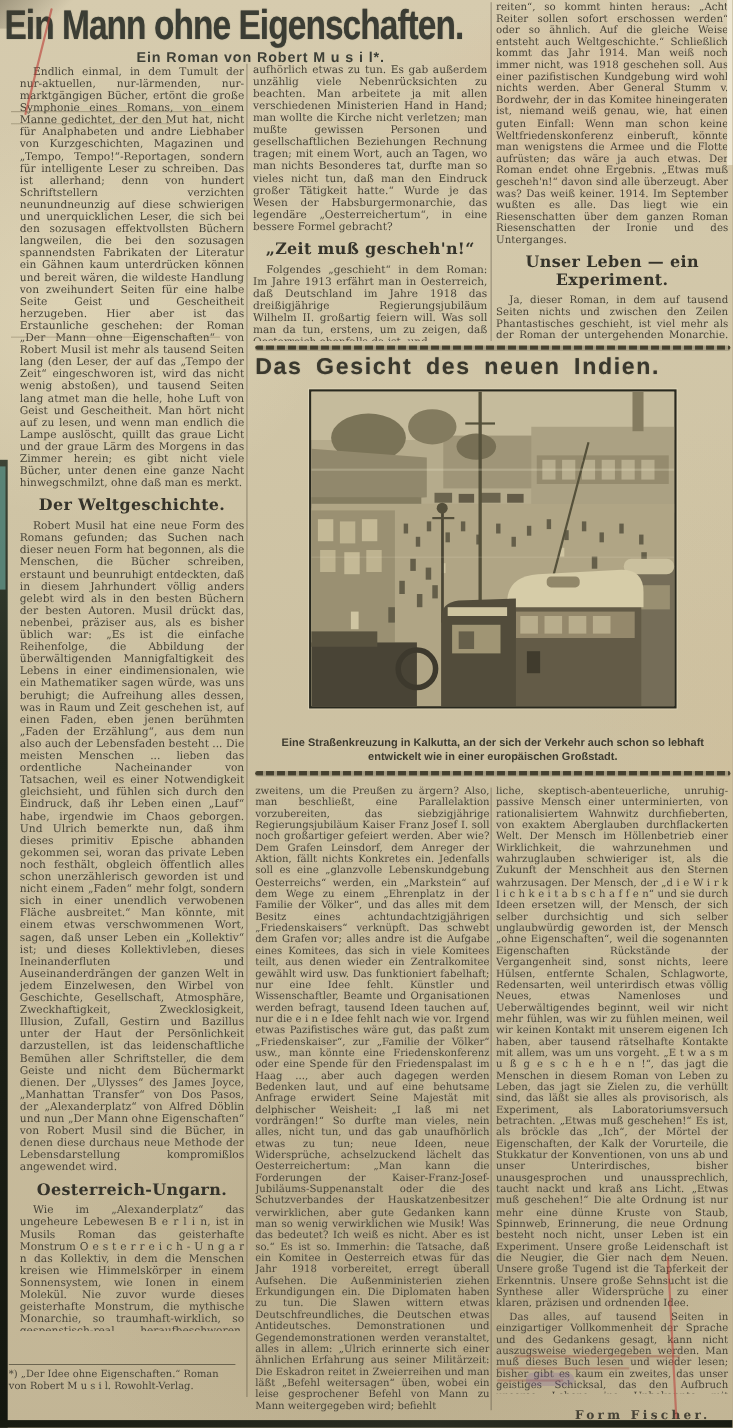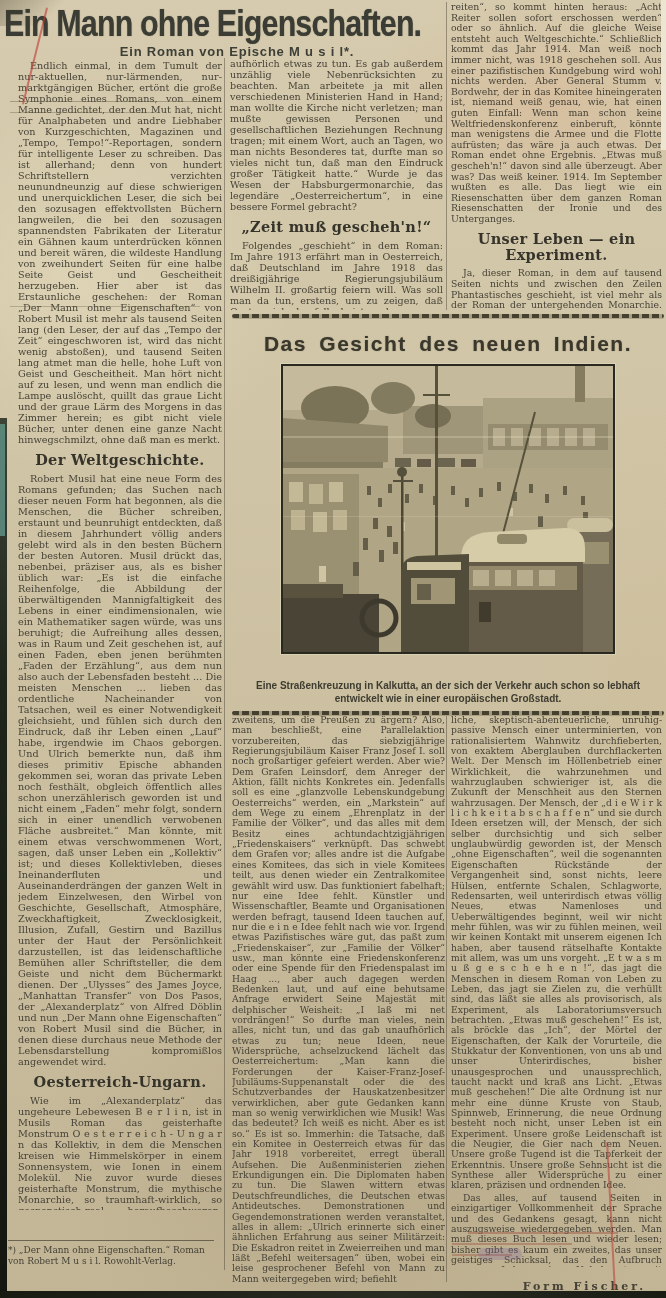--- a/index.html
+++ b/index.html
@@ -73,21 +73,21 @@
   
   .feature{position:absolute;left:232px;top:312px;width:432px;height:400px;}
   .wavy{
     height:4px;border-radius:2px;
     background:repeating-linear-gradient(90deg,#46412f 0 7px,rgba(70,65,47,0.30) 7px 10px);
     box-shadow:0 1px 0 rgba(70,65,47,0.25);
   }
   .wavy.top{margin-top:2px;}
   .feature-headline{
     font-family:"Liberation Sans", sans-serif;font-weight:bold;
-    font-size:21px;color:#3a382d;text-align:center;margin:14px 0 8px;
+    font-size:21px;color:#3a382d;margin:4px 0 8px;
     letter-spacing:1.5px;word-spacing:5px;text-shadow:0 0 1px rgba(58,56,45,0.5);
   }
   .photo-frame{
     width:330px;height:286px;margin:0 auto;border:2px solid #29291f;
     background:#b2a789;box-shadow:0 0 0 1px rgba(255,250,230,0.25);
   }
   .photo-frame svg{display:block;}
   .feature-caption{
     width:412px;margin:25px auto 6px;font-family:"Liberation Sans", sans-serif;
     font-weight:bold;font-size:10px;line-height:13px;color:#3e3b30;text-align:center;
@@ -102,36 +102,36 @@
     letter-spacing:3px;color:#454135;
   }
 </style>
 </head>
 <body>
 
 <div class="paper"></div>
 
 <div class="masthead">
   <div class="main-title">Ein Mann ohne Eigenschaften.</div>
-  <div class="sub-title">Ein Roman von Epische M u s i l*.</div>
+  <div class="sub-title">Ein Roman von Robert M u s i l*.</div>
 </div>
 
 <div class="vrule vr1"></div>
 <div class="vrule vr2"></div>
 <div class="vrule vr3"></div>
 
 <div class="col col1">
   <div class="col1-text">
     <p class="indent">Endlich einmal, in dem Tumult der nur-aktuellen, nur-lärmenden, nur-marktgängigen Bücher, ertönt die große Symphonie eines Romans, von einem Manne gedichtet, der den Mut hat, nicht für Analphabeten und andre Liebhaber von Kurzgeschichten, Magazinen und „Tempo, Tempo!“-Reportagen, sondern für intelligente Leser zu schreiben. Das ist allerhand; denn von hundert Schriftstellern verzichten neunundneunzig auf diese schwierigen und unerquicklichen Leser, die sich bei den sozusagen effektvollsten Büchern langweilen, die bei den sozusagen spannendsten Fabrikaten der Literatur ein Gähnen kaum unterdrücken können und bereit wären, die wildeste Handlung von zweihundert Seiten für eine halbe Seite Geist und Gescheitheit herzugeben. Hier aber ist das Erstaunliche geschehen: der Roman „Der Mann ohne Eigenschaften“ von Robert Musil ist mehr als tausend Seiten lang (den Leser, der auf das „Tempo der Zeit“ eingeschworen ist, wird das nicht wenig abstoßen), und tausend Seiten lang atmet man die helle, hohe Luft von Geist und Gescheitheit. Man hört nicht auf zu lesen, und wenn man endlich die Lampe auslöscht, quillt das graue Licht und der graue Lärm des Morgens in das Zimmer herein; es gibt nicht viele Bücher, unter denen eine ganze Nacht hinwegschmilzt, ohne daß man es merkt.</p>
     <div class="col-head">Der Weltgeschichte.</div>
     <p class="indent">Robert Musil hat eine neue Form des Romans gefunden; das Suchen nach dieser neuen Form hat begonnen, als die Menschen, die Bücher schreiben, erstaunt und beunruhigt entdeckten, daß in diesem Jahrhundert völlig anders gelebt wird als in den besten Büchern der besten Autoren. Musil drückt das, nebenbei, präziser aus, als es bisher üblich war: „Es ist die einfache Reihenfolge, die Abbildung der überwältigenden Mannigfaltigkeit des Lebens in einer eindimensionalen, wie ein Mathematiker sagen würde, was uns beruhigt; die Aufreihung alles dessen, was in Raum und Zeit geschehen ist, auf einen Faden, eben jenen berühmten „Faden der Erzählung“, aus dem nun also auch der Lebensfaden besteht ... Die meisten Menschen ... lieben das ordentliche Nacheinander von Tatsachen, weil es einer Notwendigkeit gleichsieht, und fühlen sich durch den Eindruck, daß ihr Leben einen „Lauf“ habe, irgendwie im Chaos geborgen. Und Ulrich bemerkte nun, daß ihm dieses primitiv Epische abhanden gekommen sei, woran das private Leben noch festhält, obgleich öffentlich alles schon unerzählerisch geworden ist und nicht einem „Faden“ mehr folgt, sondern sich in einer unendlich verwobenen Fläche ausbreitet.“ Man könnte, mit einem etwas verschwommenen Wort, sagen, daß unser Leben ein „Kollektiv“ ist; und dieses Kollektivleben, dieses Ineinanderfluten und Auseinanderdrängen der ganzen Welt in jedem Einzelwesen, den Wirbel von Geschichte, Gesellschaft, Atmosphäre, Zweckhaftigkeit, Zwecklosigkeit, Illusion, Zufall, Gestirn und Bazillus unter der Haut der Persönlichkeit darzustellen, ist das leidenschaftliche Bemühen aller Schriftsteller, die dem Geiste und nicht dem Büchermarkt dienen. Der „Ulysses“ des James Joyce, „Manhattan Transfer“ von Dos Pasos, der „Alexanderplatz“ von Alfred Döblin und nun „Der Mann ohne Eigenschaften“ von Robert Musil sind die Bücher, in denen diese durchaus neue Methode der Lebensdarstellung kompromißlos angewendet wird.</p>
     <div class="col-head">Oesterreich-Ungarn.</div>
     <p class="indent">Wie im „Alexanderplatz“ das ungeheure Lebewesen B e r l i n, ist in Musils Roman das geisterhafte Monstrum O e s t e r r e i c h - U n g a r n das Kollektiv, in dem die Menschen kreisen wie Himmelskörper in einem Sonnensystem, wie Ionen in einem Molekül. Nie zuvor wurde dieses geisterhafte Monstrum, die mythische Monarchie, so traumhaft-wirklich, so gespenstisch-real heraufbeschworen, kein Historiker, kein Satiriker hat ihr innerstes Wesen mit solcher Intensität durchleuchtet. Ja, durchleuchtet: es ist eine Röntgenaufnahme, exakt und dennoch wolkenhaft zart, das Fleisch wie lockerer Schaum, die Knochen wie magische Schatten, die phantastische Sachlichkeit einer Röntgenphotographie. „Die Tage schaukelten und bildeten Wochen. Die Wochen bleiben nicht stehen, sondern verdrängten sich. Und wenn unaufhörlich etwas geschieht, hat man den Eindruck, daß man etwas Reales bewirkt ... Stelle Eins schrieb, Stelle Zwei antwortete; wenn Stelle Zwei geantwortet hatte, mußte man Stelle Eins davon Mitteilung machen, und am besten war es, man regte eine mündliche Aussprache an; wenn Stelle Eins und Zwei sich geeinigt hatten, wurde festgestellt, daß nichts veranlaßt werden könne; es gab un-</p>
   </div>
-  <div class="footnote">*) „Der Mann ohne Eigenschaften.“ Roman von Robert M u s i l. Rowohlt-Verlag.</div>
+  <div class="footnote">*) „Der Idee ohne Eigenschaften.“ Roman von Robert M u s i l. Rowohlt-Verlag.</div>
 </div>
 
 <div class="col col2">
   <p>aufhörlich etwas zu tun. Es gab außerdem unzählig viele Nebenrücksichten zu beachten. Man arbeitete ja mit allen verschiedenen Ministerien Hand in Hand; man wollte die Kirche nicht verletzen; man mußte gewissen Personen und gesellschaftlichen Beziehungen Rechnung tragen; mit einem Wort, auch an Tagen, wo man nichts Besonderes tat, durfte man so vieles nicht tun, daß man den Eindruck großer Tätigkeit hatte.“ Wurde je das Wesen der Habsburgermonarchie, das legendäre „Oesterreichertum“, in eine bessere Formel gebracht?</p>
   <div class="col-head">„Zeit muß gescheh'n!“</div>
   <p class="indent">Folgendes „geschieht“ in dem Roman: Im Jahre 1913 erfährt man in Oesterreich, daß Deutschland im Jahre 1918 das dreißigjährige Regierungsjubiläum Wilhelm II. großartig feiern will. Was soll man da tun, erstens, um zu zeigen, daß Oesterreich ebenfalls da ist, und</p>
 </div>
 
 <div class="col col3">
   <p>reiten“, so kommt hinten heraus: „Acht Reiter sollen sofort erschossen werden“ oder so ähnlich. Auf die gleiche Weise entsteht auch Weltgeschichte.“ Schließlich kommt das Jahr 1914. Man weiß noch immer nicht, was 1918 geschehen soll. Aus einer pazifistischen Kundgebung wird wohl nichts werden. Aber General Stumm v. Bordwehr, der in das Komitee hineingeraten ist, niemand weiß genau, wie, hat einen guten Einfall: Wenn man schon keine Weltfriedenskonferenz einberuft, könnte man wenigstens die Armee und die Flotte aufrüsten; das wäre ja auch etwas. Der Roman endet ohne Ergebnis. „Etwas muß gescheh'n!“ davon sind alle überzeugt. Aber was? Das weiß keiner. 1914. Im September wußten es alle. Das liegt wie ein Riesenschatten über dem ganzen Roman Riesenschatten der Ironie und des Unterganges.</p>

